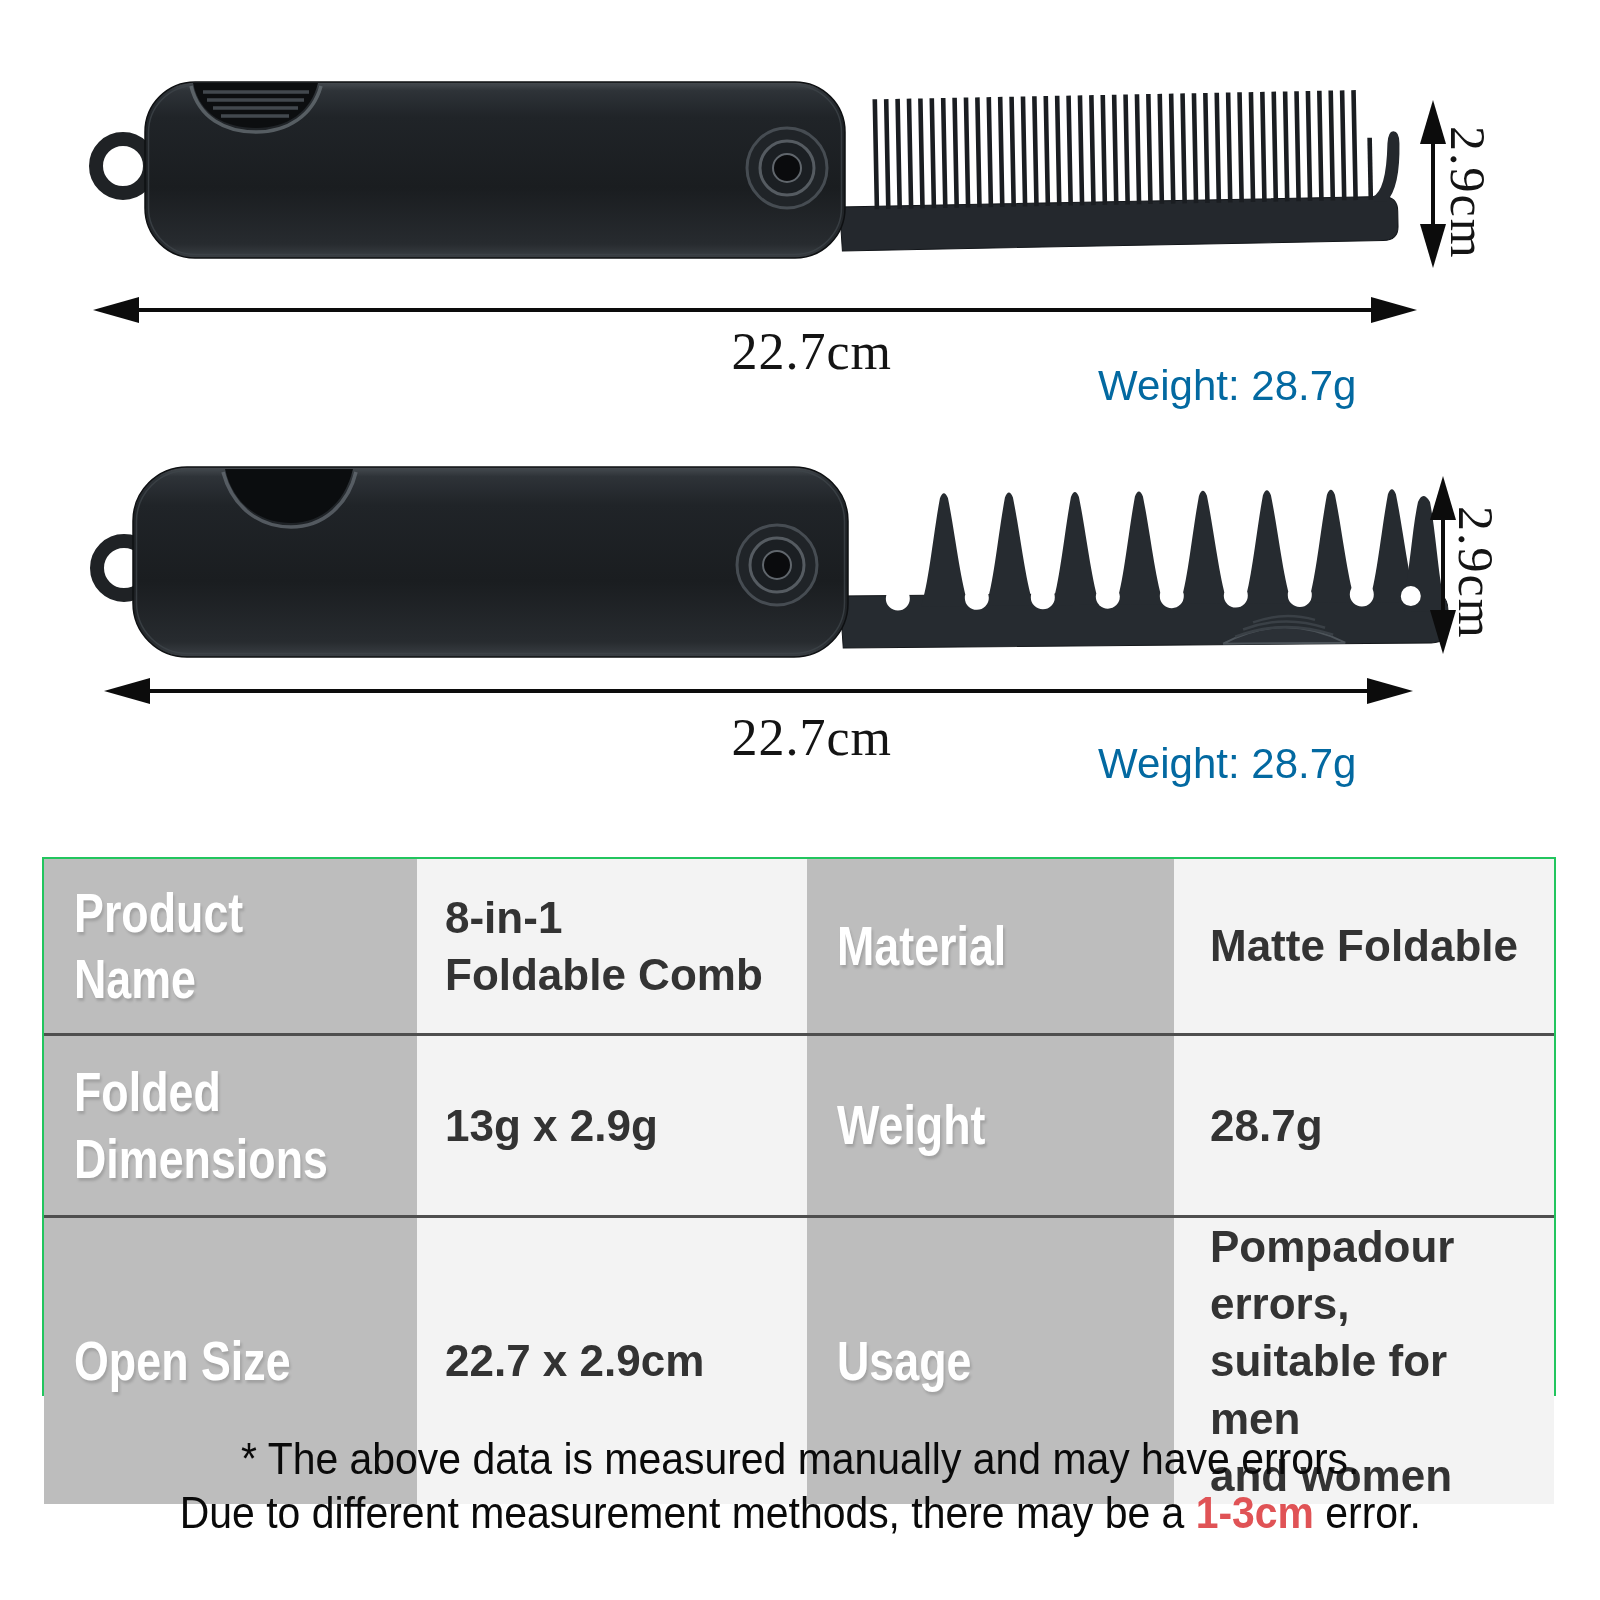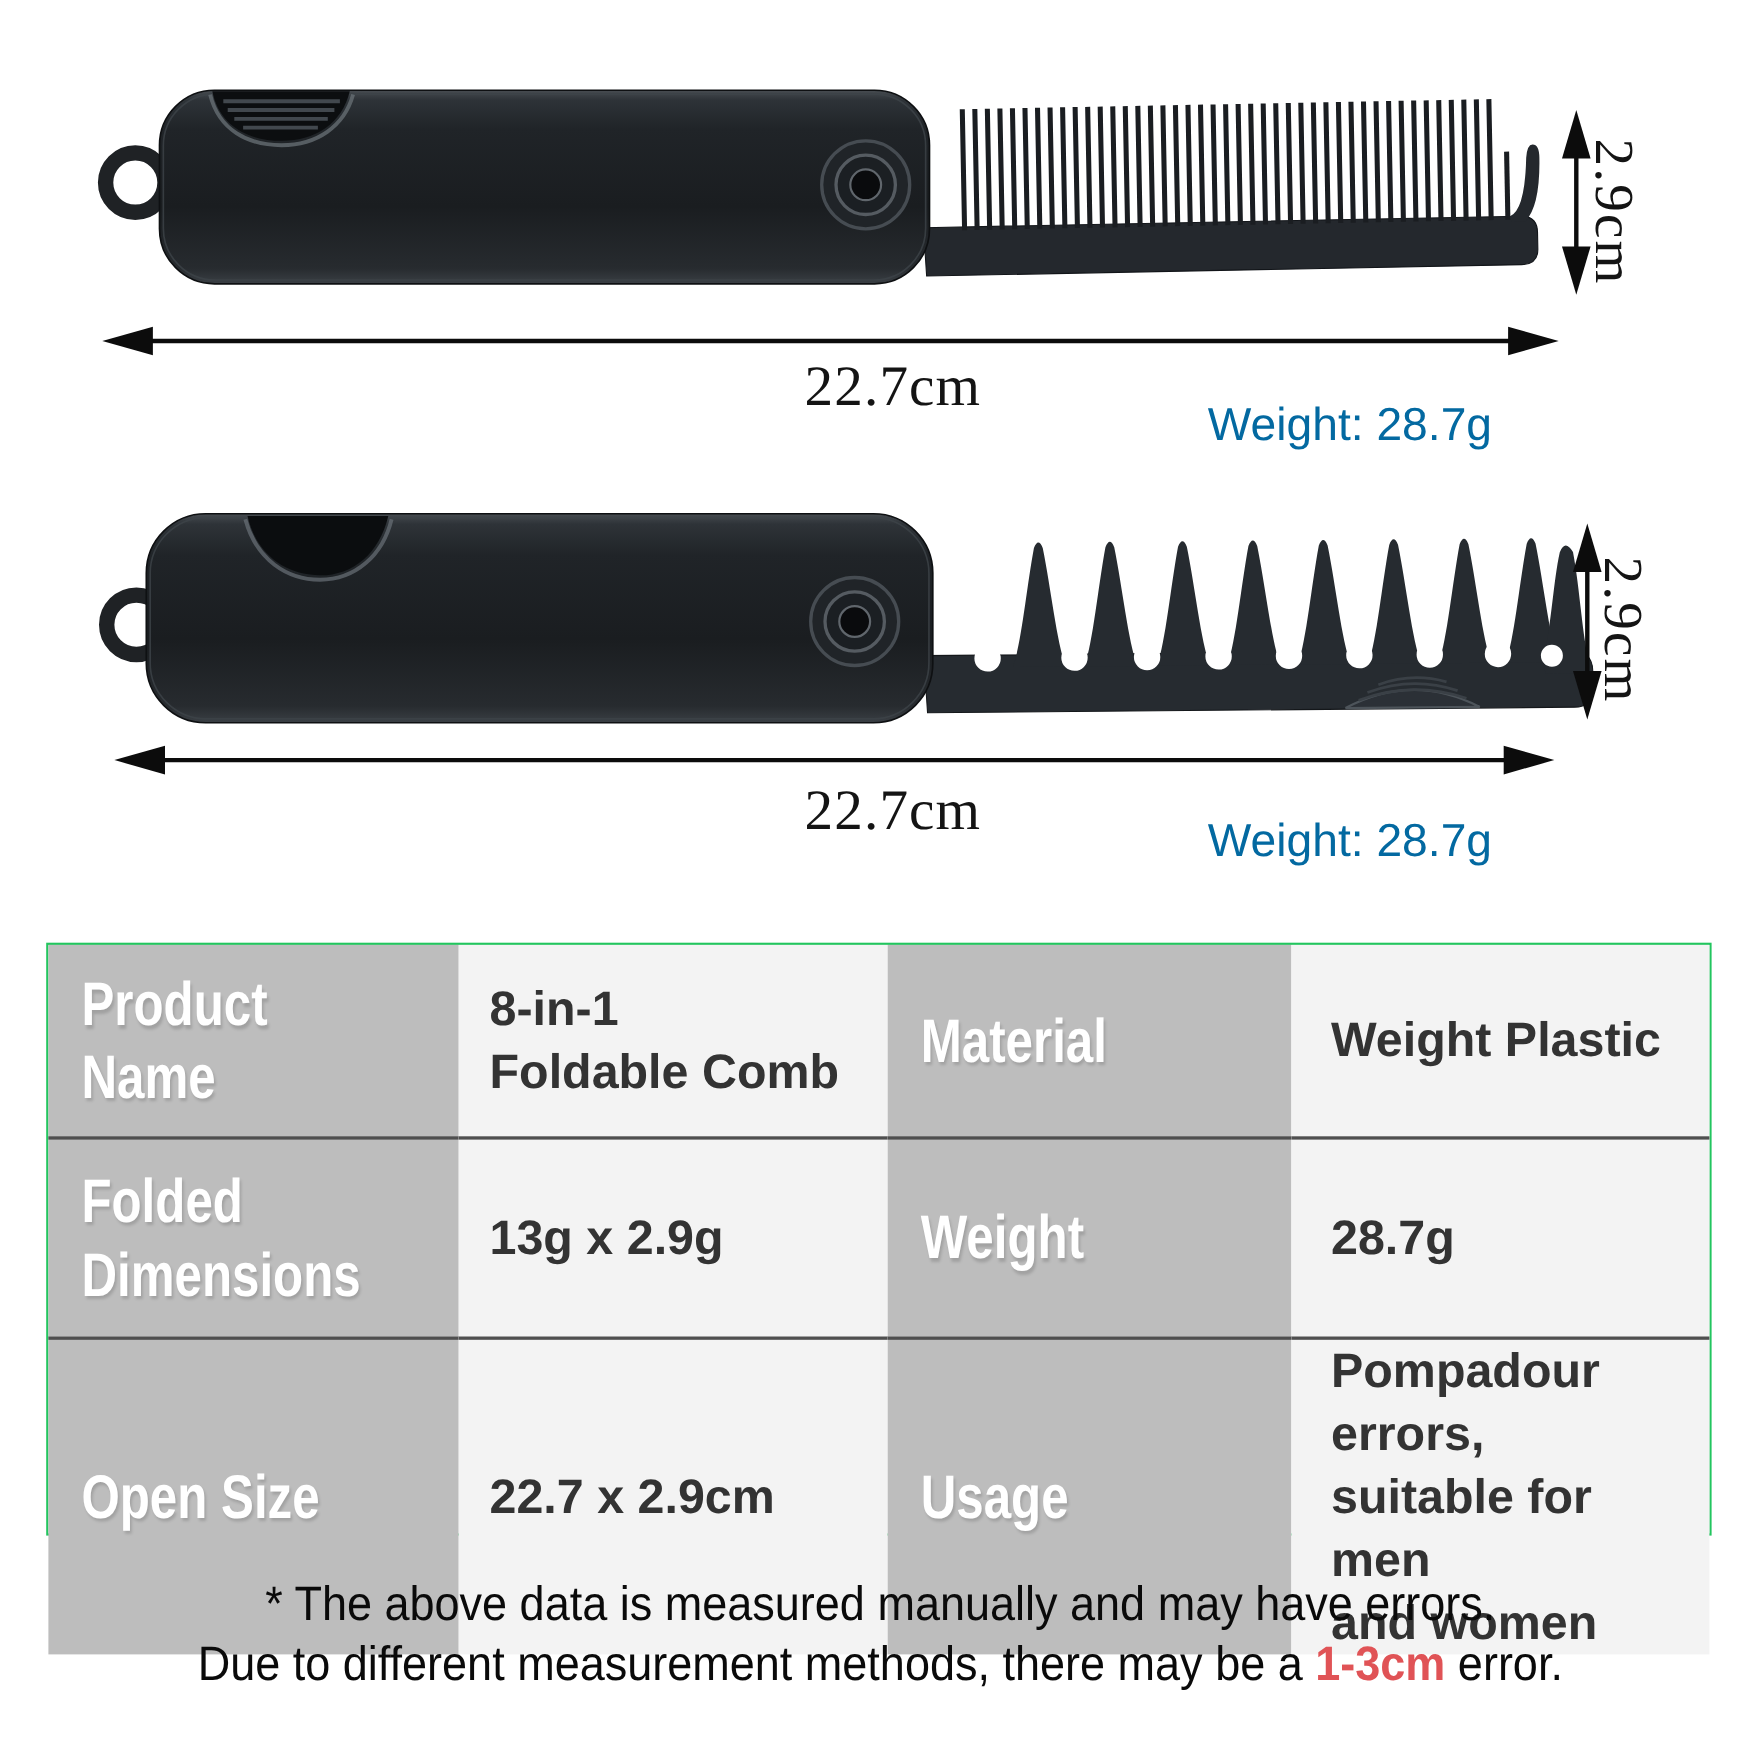--- a/index.html
+++ b/index.html
@@ -166,21 +166,21 @@
       <span>Product Name</span>
     </div>
   <div class="cell val r1">
       <span>8-in-1
 Foldable Comb</span>
     </div>
   <div class="cell lab r1">
       <span>Material</span>
     </div>
   <div class="cell val last r1">
-      <span>Weight Plastic</span>
+      <span>Matte Foldable</span>
     </div>
 
   <div class="cell lab r2">
       <span>Folded
 Dimensions</span>
     </div>
   <div class="cell val r2">
       <span>13g x 2.9g</span>
     </div>
   <div class="cell lab r2">

